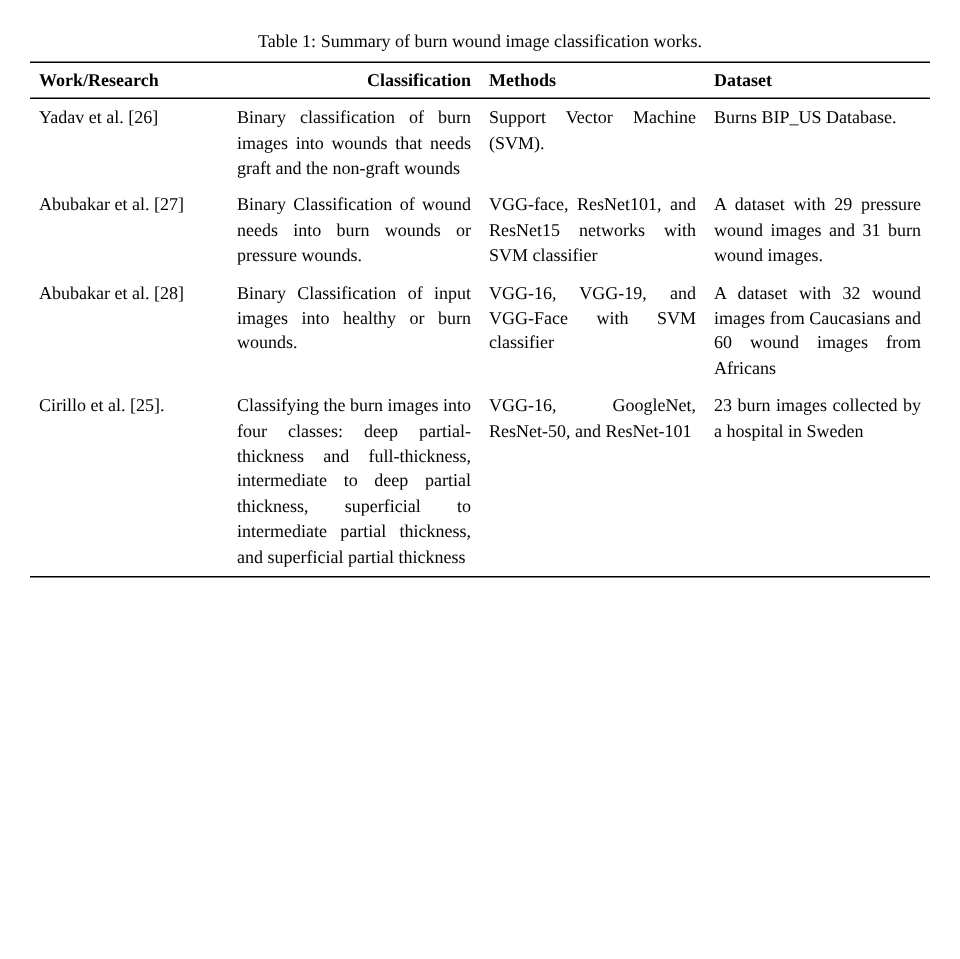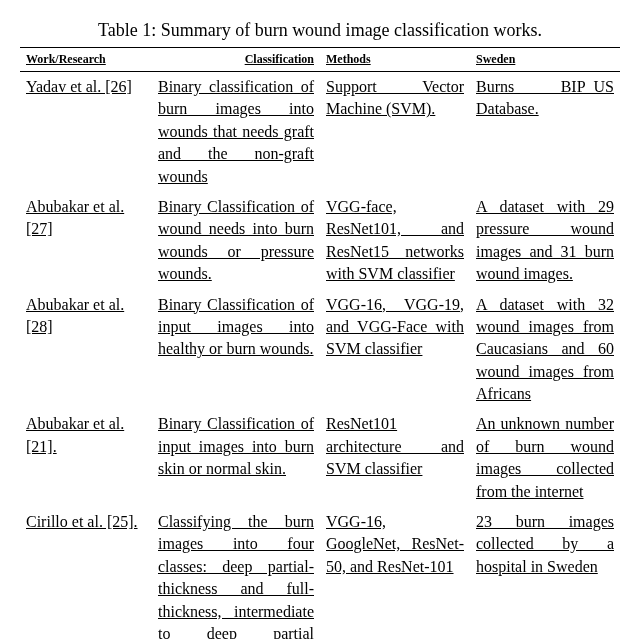--- a/index.html
+++ b/index.html
@@ -16,21 +16,21 @@
       align-items: flex-start;
       padding: 20px;
       width: 640px;
       min-height: 639px;
     }
     .table-container {
       width: 600px;
     }
     .table-caption {
       text-align: center;
-      font-size: 18px;
+      font-size: 12px;
       margin-bottom: 6px;
     }
     table {
       width: 100%;
       border-collapse: collapse;
       border-top: 1.5px solid #000;
       border-bottom: 1.5px solid #000;
     }
     thead tr {
       border-bottom: 1px solid #000;
@@ -38,47 +38,46 @@
     th {
       font-weight: bold;
       text-align: left;
       padding: 4px 6px;
       vertical-align: top;
       font-size: 12px;
     }
     td {
       padding: 4px 6px;
       vertical-align: top;
-      font-size: 16px;
+      font-size: 12px;
       line-height: 1.4;
     }
     tr {
       border-bottom: none;
-      text-decoration: underline;
     }
     tbody tr {
       border-top: none;
     }
     .col-work { width: 22%; }
     .col-class { width: 28%; text-align: right; }
     .col-methods { width: 25%; }
     .col-dataset { width: 25%; }
   </style>
 </head>
 <body>
 
 <div class="table-container">
   <div class="table-caption">Table 1: Summary of burn wound image classification works.</div>
   <table>
     <thead>
       <tr>
         <th class="col-work">Work/Research</th>
         <th class="col-class">Classification</th>
         <th class="col-methods">Methods</th>
-        <th class="col-dataset">Sweden</th>
+        <th class="col-dataset">Dataset</th>
       </tr>
     </thead>
     <tbody id="table-body">
     <tr>
           <td>Yadav et al. [26]</td>
           <td style="text-align: justify; margin-top: 36px;">Binary classification of burn images into wounds that needs graft and the non-graft wounds</td>
           <td style="text-align: justify;">Support Vector Machine (SVM).</td>
           <td style="text-align: justify;">Burns BIP_US Database.</td>
         </tr>
         <tr>
@@ -87,26 +86,20 @@
           <td style="text-align: justify;">VGG-face, ResNet101, and ResNet15 networks with SVM classifier</td>
           <td style="text-align: justify;">A dataset with 29 pressure wound images and 31 burn wound images.</td>
         </tr>
         <tr>
           <td>Abubakar et al. [28]</td>
           <td style="text-align: justify;">Binary Classification of input images into healthy or burn wounds.</td>
           <td style="text-align: justify;">VGG-16, VGG-19, and VGG-Face with SVM classifier</td>
           <td style="text-align: justify;">A dataset with 32 wound images from Caucasians and 60 wound images from Africans</td>
         </tr>
         <tr>
-          <td>Abubakar et al. [21].</td>
-          <td style="text-align: justify;">Binary Classification of input images into burn skin or normal skin.</td>
-          <td style="text-align: justify;">ResNet101 architecture and SVM classifier</td>
-          <td style="text-align: justify;">An unknown number of burn wound images collected from the internet</td>
-        </tr>
-        <tr>
           <td>Cirillo et al. [25].</td>
           <td style="text-align: justify;">Classifying the burn images into four classes: deep partial-thickness and full-thickness, intermediate to deep partial thickness, superficial to intermediate partial thickness, and superficial partial thickness</td>
           <td style="text-align: justify; margin-top: 47px;">VGG-16, GoogleNet, ResNet-50, and ResNet-101</td>
           <td style="text-align: justify;">23 burn images collected by a hospital in Sweden</td>
         </tr>
       </tbody>
   </table>
 </div>
 
 </body></html>

